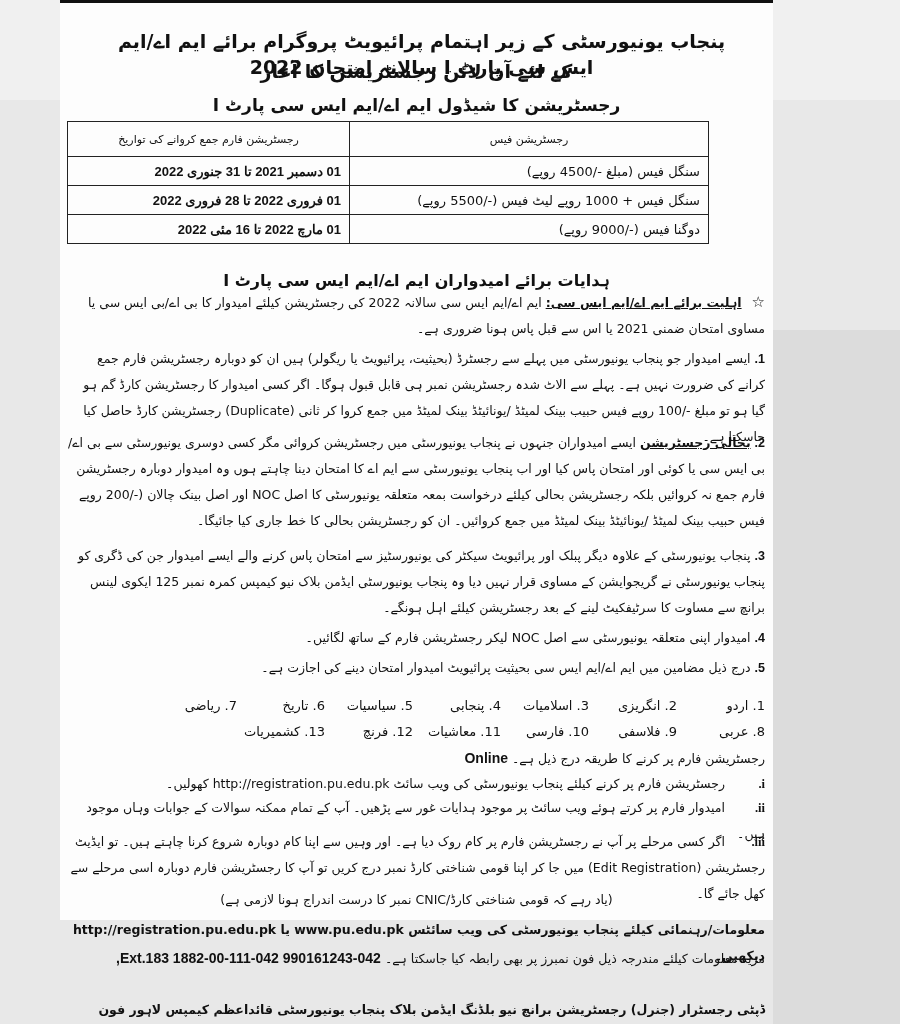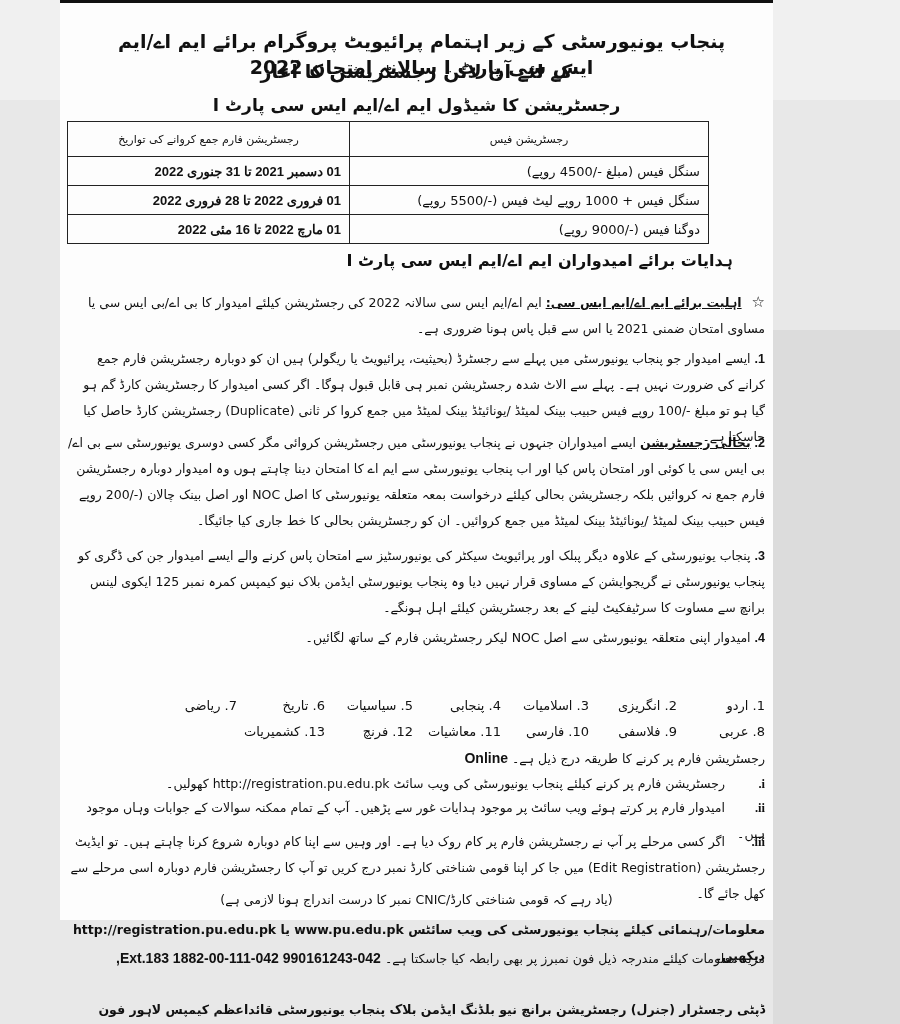--- a/index.html
+++ b/index.html
@@ -28,21 +28,21 @@
     border-collapse:collapse; direction:rtl;
     font-size:13px;
   }
   table.sched td, table.sched th {
     border:1.5px solid #222; padding:0 8px; height:28px;
   }
   table.sched th { font-weight:normal; text-align:center; height:34px; font-size:11px; }
   table.sched td.fee { text-align:right; width:56%; }
   table.sched td.date { text-align:right; font-weight:bold; font-family:"Liberation Sans", sans-serif; font-size:13px; }
 
-  .subhead { top:248px; left:40px; right:40px; font-weight:bold; font-size:16px; }
+  .subhead { top:268px; left:40px; right:40px; text-align:center; font-weight:bold; font-size:16px; }
   .para { left:8px; right:8px; font-size:12.5px; line-height:26px; text-align:right; }
   .num { font-weight:bold; font-family:"Liberation Sans", sans-serif; }
   .ul { text-decoration:underline; font-weight:bold; }
   .star { font-size:15px; margin-left:6px; }
   .subjects { font-size:13px; }
   .subjects .row { display:flex; direction:rtl; }
   .subjects .cell { width:88px; text-align:right; }
   .bold-en { font-weight:bold; font-family:"Liberation Sans", sans-serif; font-size:14px; }
   .roman { display:inline-block; width:36px; font-family:"Liberation Serif", serif; font-weight:bold; }
 </style>
@@ -101,20 +101,24 @@
   <div class="abs para urdu" style="top:540px;">
     <span class="num">3.</span>
     <span>پنجاب یونیورسٹی کے علاوہ دیگر پبلک اور پرائیویٹ سیکٹر کی یونیورسٹیز سے امتحان پاس کرنے والے ایسے امیدوار جن کی ڈگری کو پنجاب یونیورسٹی نے گریجوایشن کے مساوی قرار نہیں دیا وہ پنجاب یونیورسٹی ایڈمن بلاک نیو کیمپس کمرہ نمبر 125 ایکوی لینس برانچ سے مساوت کا سرٹیفکیٹ لینے کے بعد رجسٹریشن کیلئے اہل ہونگے۔</span>
   </div>
 
   <div class="abs para urdu" style="top:622px;">
     <span class="num">4.</span>
     <span>امیدوار اپنی متعلقہ یونیورسٹی سے اصل NOC لیکر رجسٹریشن فارم کے ساتھ لگائیں۔</span>
   </div>
 
+  <div class="abs para urdu" style="top:652px;">
+    <span class="num">5.</span>
+    <span>درج ذیل مضامین میں ایم اے/ایم ایس سی بحیثیت پرائیویٹ امیدوار امتحان دینے کی اجازت ہے۔</span>
+  </div>
 
   <div class="abs para subjects" style="top:690px;">
     <div class="row">
       <span class="cell">1. اردو</span>
       <span class="cell">2. انگریزی</span>
       <span class="cell">3. اسلامیات</span>
       <span class="cell">4. پنجابی</span>
       <span class="cell">5. سیاسیات</span>
       <span class="cell">6. تاریخ</span>
       <span class="cell">7. ریاضی</span>

